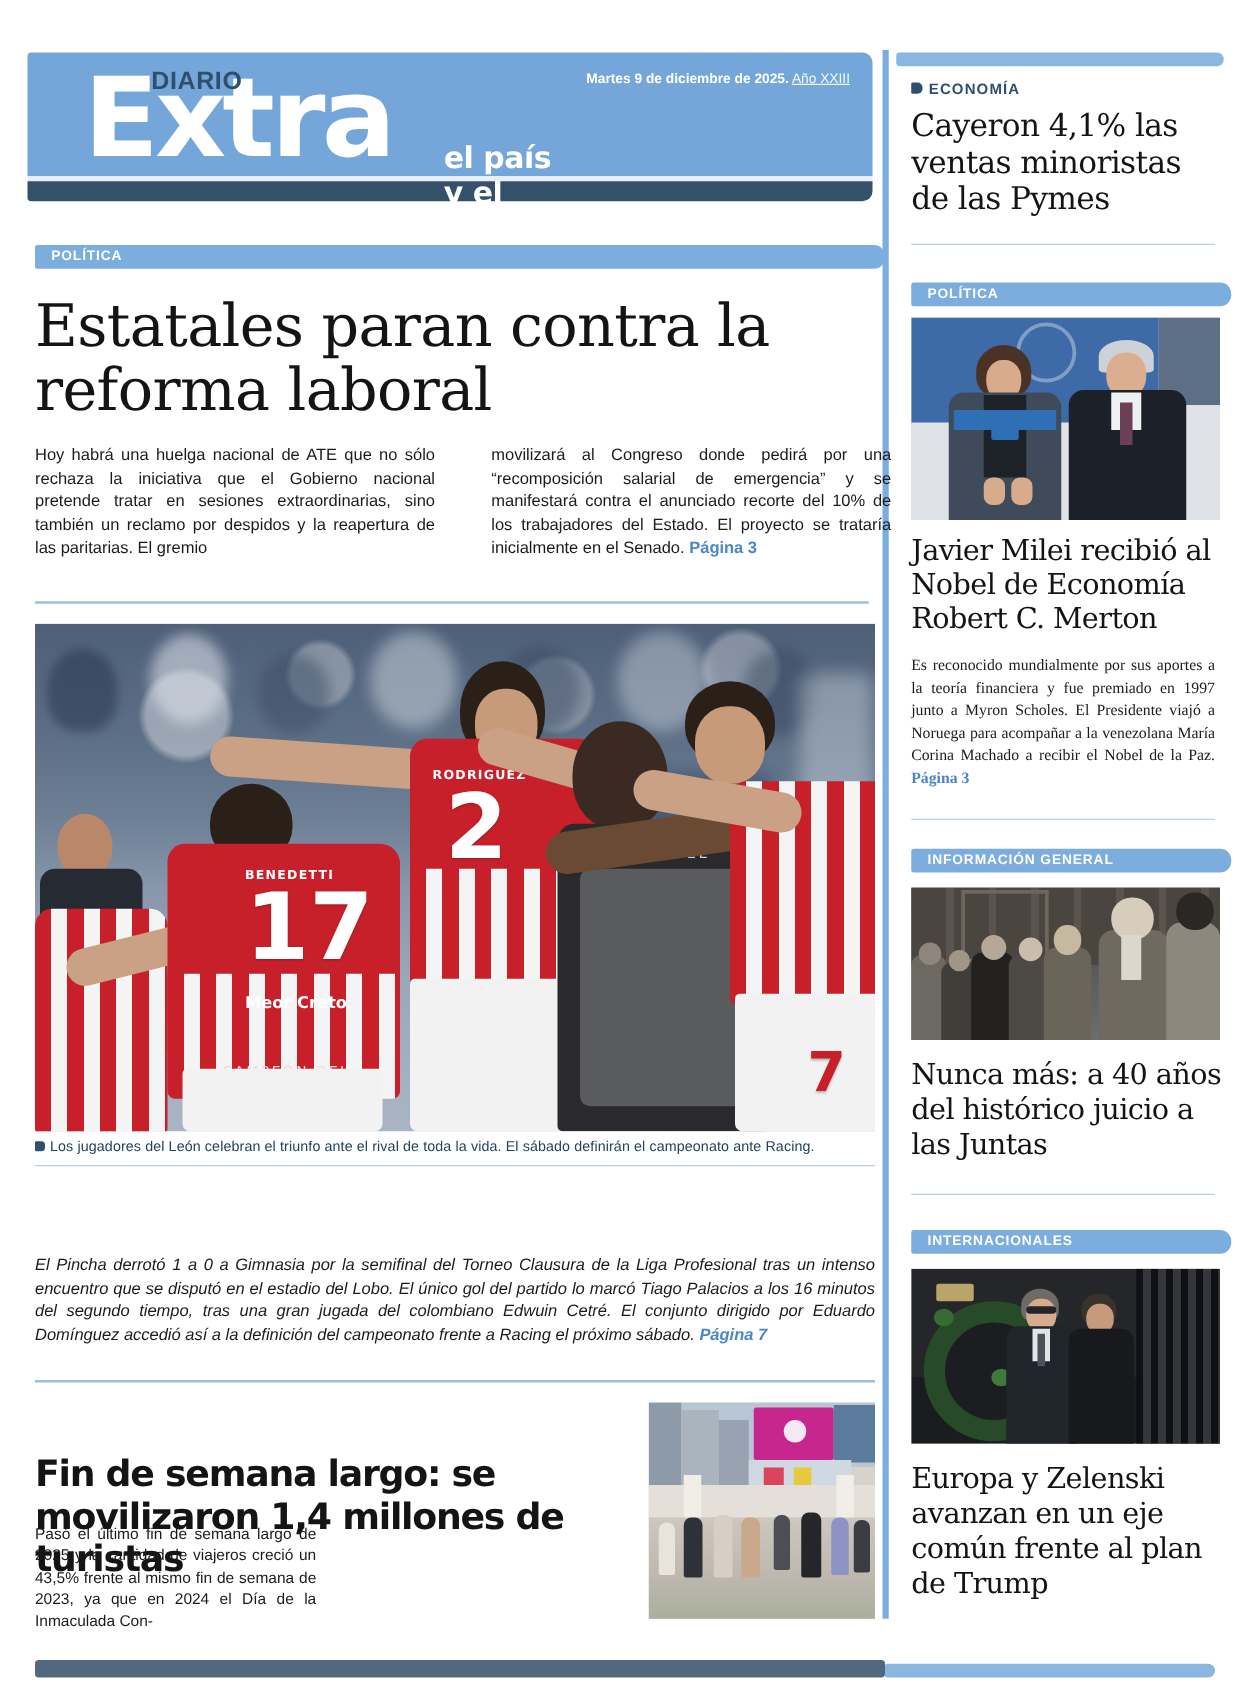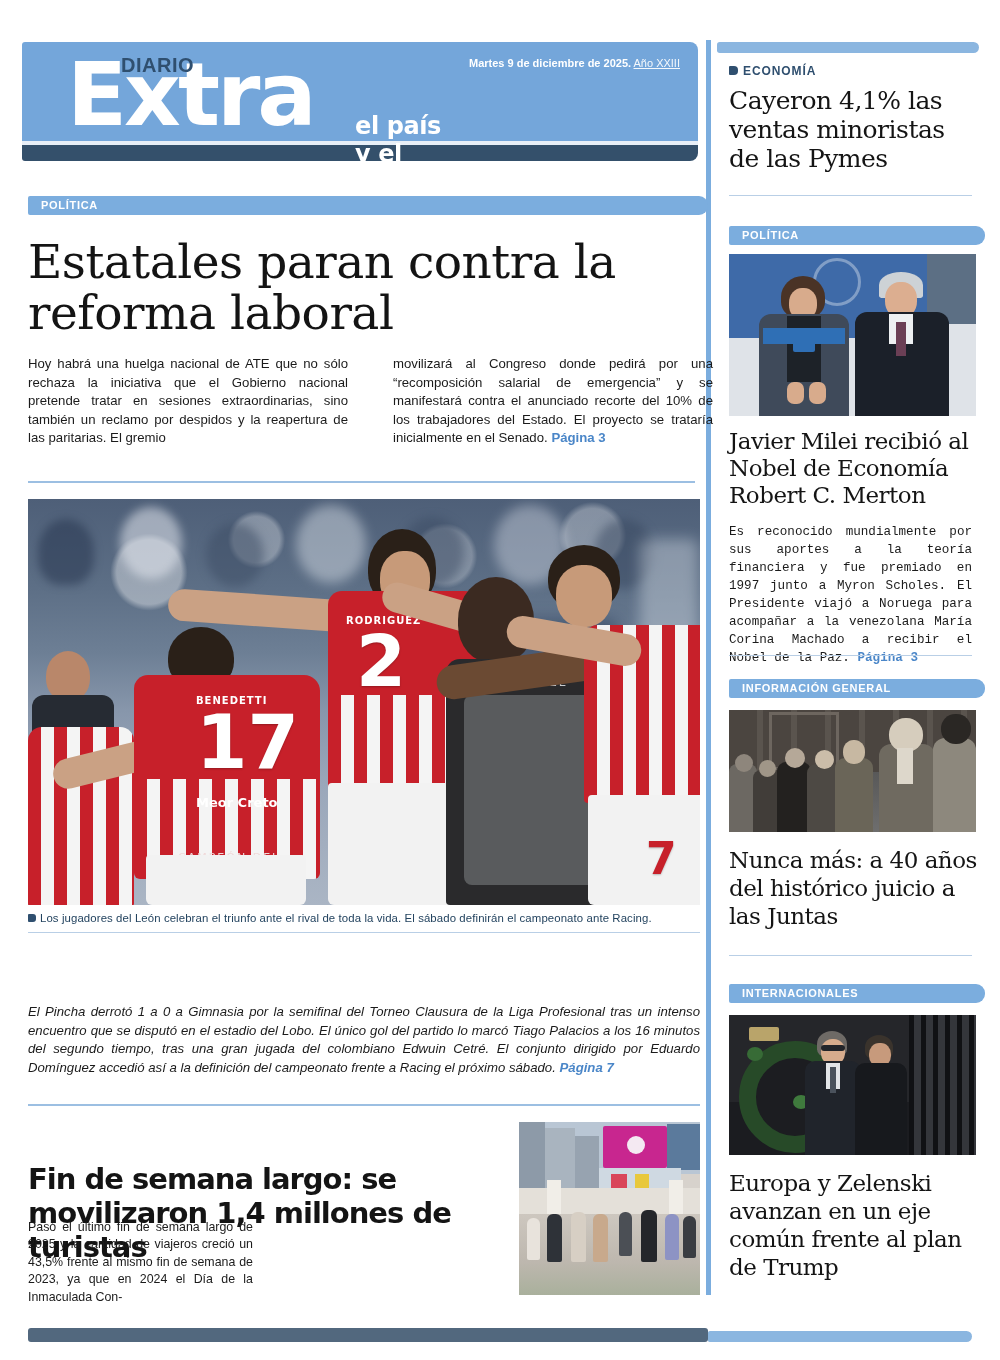--- a/index.html
+++ b/index.html
@@ -179,21 +179,21 @@
     position: absolute; left: 28px; top: 1124px;
     width: 470px; font-size: 29px; line-height: 34px;
   }
   .tour-col-a { position: absolute; left: 28px; top: 1219px; width: 225px; font-size:12.4px; line-height:17.4px;}
   .tour-col-b { position: absolute; left: 272px; top: 1219px; width: 222px; font-size:12.4px; line-height:17.4px;}
 
   
   .rail-hl { position: absolute; left: 729px; width: 250px; }
   .rail-body {
     position: absolute; left: 729px; width: 243px;
-    font-family: Liberation Mono, monospace;
+    font-family: Liberation Serif, serif;
     font-size: 12.6px; line-height: 18px; color: #1b1b1b;
     text-align: justify;
   }
 
   
   .foot-dark {
     position: absolute; left: 28px; top: 1328px;
     width: 680px; height: 14px;
     background: #52687e; border-radius: 3px;
   }

